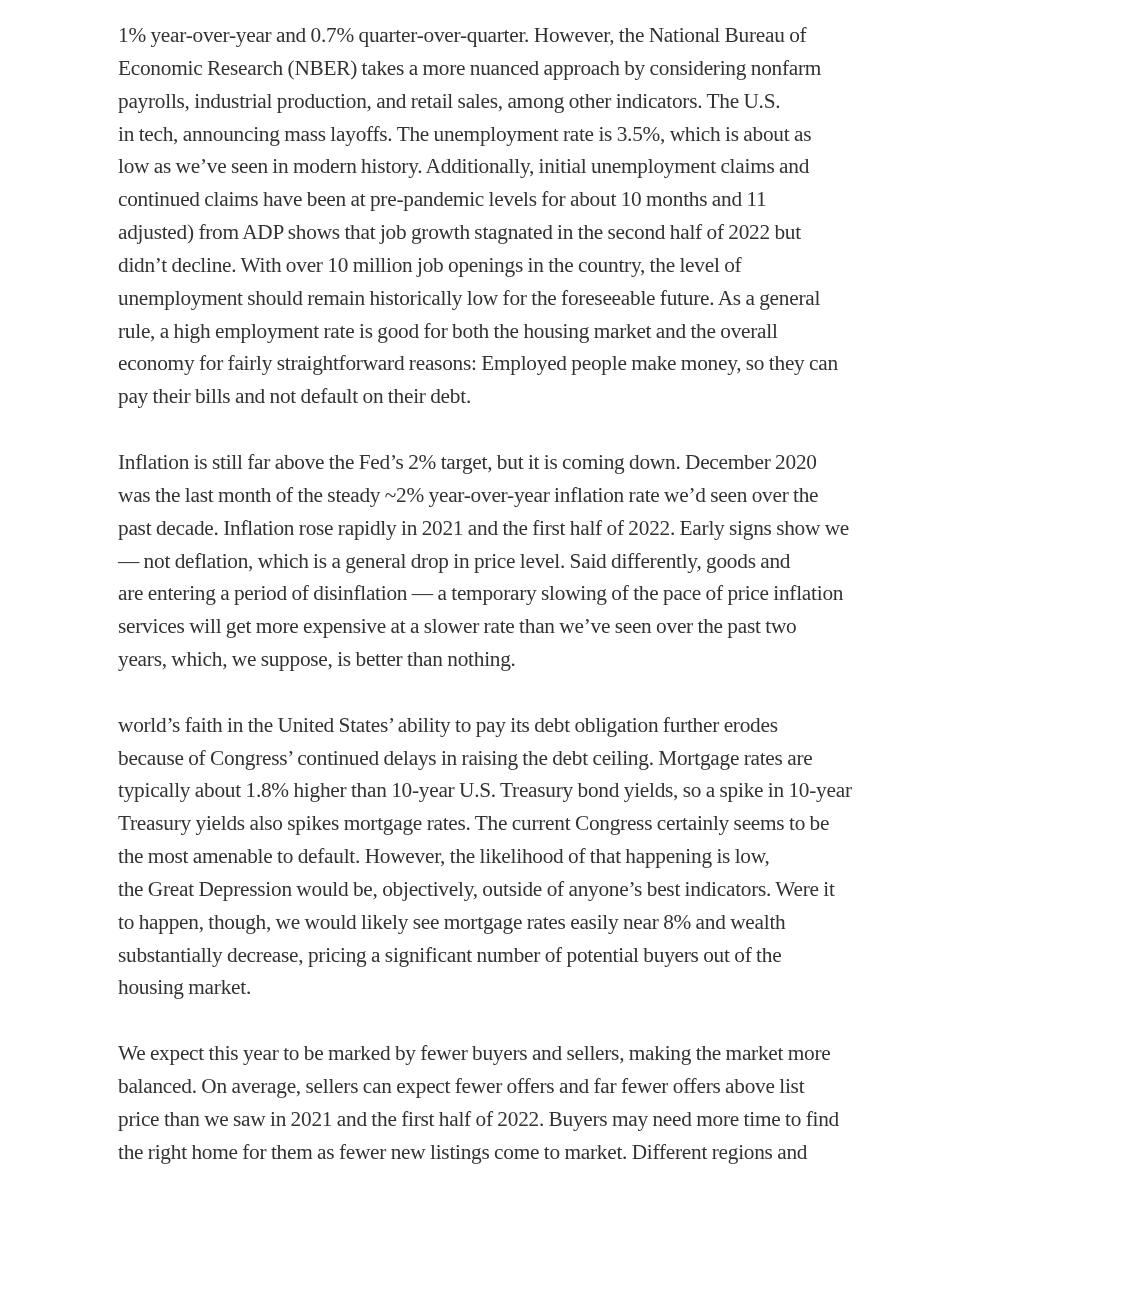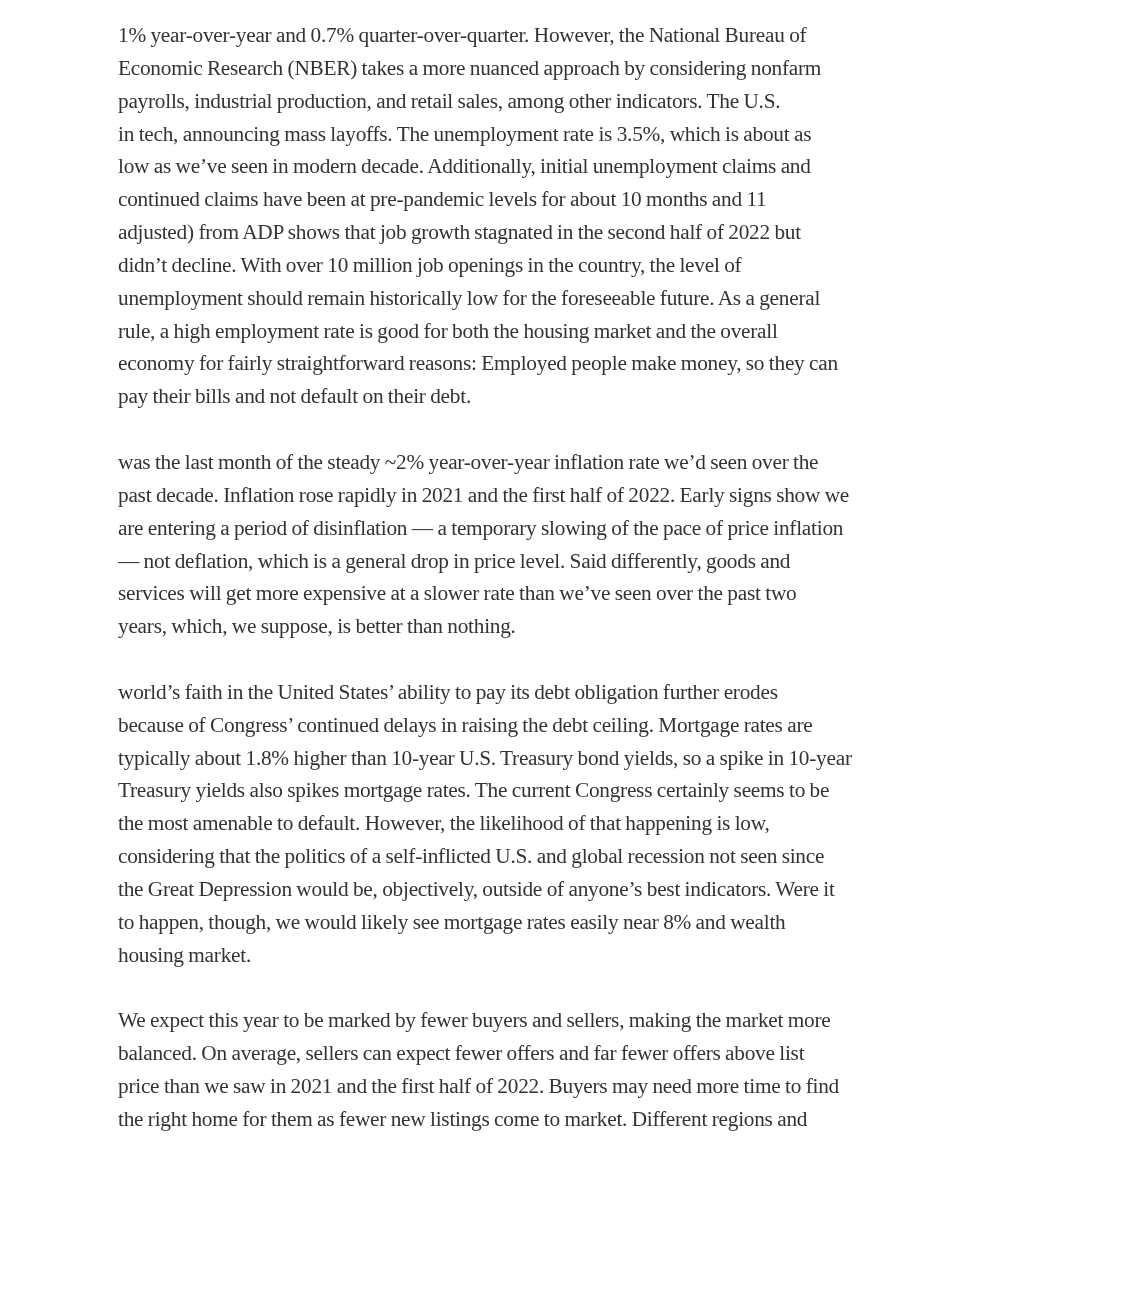--- a/index.html
+++ b/index.html
@@ -37,46 +37,47 @@
   </style>
 </head>
 <body>
 
 <div class="article">
   <p>
       <span class="line">1% year-over-year and 0.7% quarter-over-quarter. However, the National Bureau of</span>
       <span class="line">Economic Research (NBER) takes a more nuanced approach by considering nonfarm</span>
       <span class="line">payrolls, industrial production, and retail sales, among other indicators. The U.S.</span>
       <span class="line">in tech, announcing mass layoffs. The unemployment rate is 3.5%, which is about as</span>
-      <span class="line">low as we’ve seen in modern decade. Additionally, initial unemployment claims and</span>
+      <span class="line">low as we’ve seen in modern history. Additionally, initial unemployment claims and</span>
       <span class="line">continued claims have been at pre-pandemic levels for about 10 months and 11</span>
       <span class="line">adjusted) from ADP shows that job growth stagnated in the second half of 2022 but</span>
       <span class="line">didn’t decline. With over 10 million job openings in the country, the level of</span>
       <span class="line">unemployment should remain historically low for the foreseeable future. As a general</span>
       <span class="line">rule, a high employment rate is good for both the housing market and the overall</span>
       <span class="line">economy for fairly straightforward reasons: Employed people make money, so they can</span>
       <span class="line">pay their bills and not default on their debt.</span>
     </p>
   <p>
+      <span class="line">Inflation is still far above the Fed’s 2% target, but it is coming down. December 2020</span>
       <span class="line">was the last month of the steady ~2% year-over-year inflation rate we’d seen over the</span>
       <span class="line">past decade. Inflation rose rapidly in 2021 and the first half of 2022. Early signs show we</span>
+      <span class="line">— not deflation, which is a general drop in price level. Said differently, goods and</span>
       <span class="line">are entering a period of disinflation — a temporary slowing of the pace of price inflation</span>
-      <span class="line">— not deflation, which is a general drop in price level. Said differently, goods and</span>
       <span class="line">services will get more expensive at a slower rate than we’ve seen over the past two</span>
       <span class="line">years, which, we suppose, is better than nothing.</span>
     </p>
   <p>
       <span class="line">world’s faith in the United States’ ability to pay its debt obligation further erodes</span>
       <span class="line">because of Congress’ continued delays in raising the debt ceiling. Mortgage rates are</span>
       <span class="line">typically about 1.8% higher than 10-year U.S. Treasury bond yields, so a spike in 10-year</span>
       <span class="line">Treasury yields also spikes mortgage rates. The current Congress certainly seems to be</span>
       <span class="line">the most amenable to default. However, the likelihood of that happening is low,</span>
-      <span class="line">considering that the politics of a self-inflicted U.S. and global recession not seen since</span>
       <span class="line">the Great Depression would be, objectively, outside of anyone’s best indicators. Were it</span>
       <span class="line">to happen, though, we would likely see mortgage rates easily near 8% and wealth</span>
+      <span class="line">substantially decrease, pricing a significant number of potential buyers out of the</span>
       <span class="line">housing market.</span>
     </p>
   <p>
       <span class="line">We expect this year to be marked by fewer buyers and sellers, making the market more</span>
       <span class="line">balanced. On average, sellers can expect fewer offers and far fewer offers above list</span>
       <span class="line">price than we saw in 2021 and the first half of 2022. Buyers may need more time to find</span>
       <span class="line">the right home for them as fewer new listings come to market. Different regions and</span>
     </p>
 </div>
 

